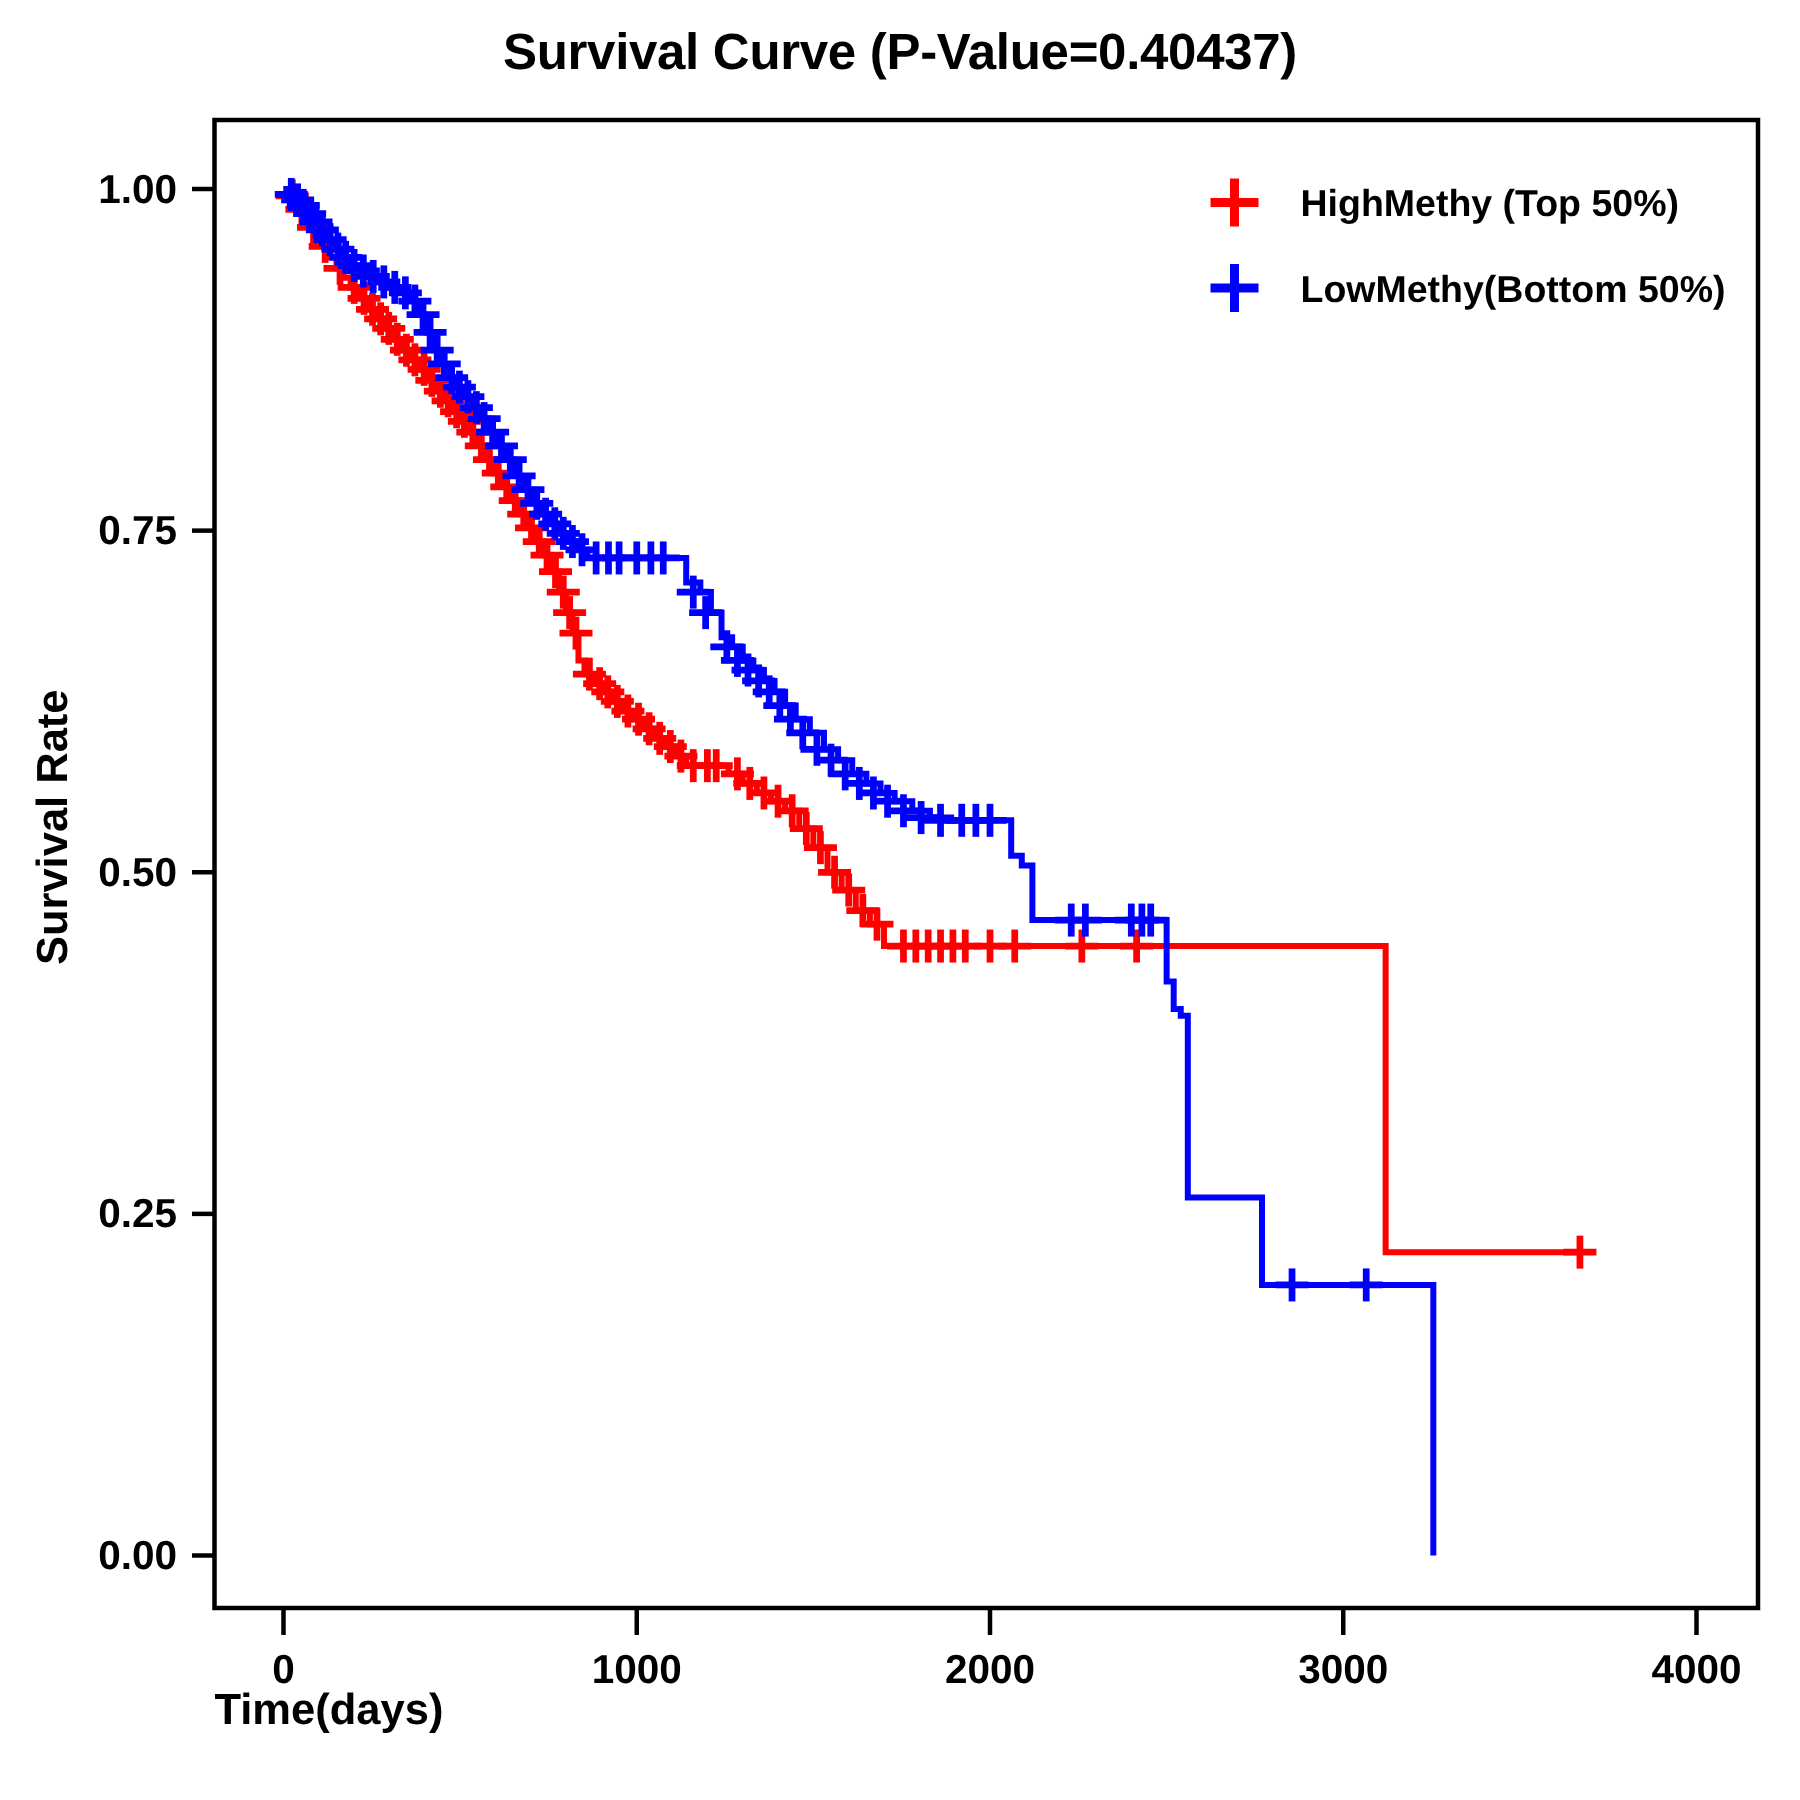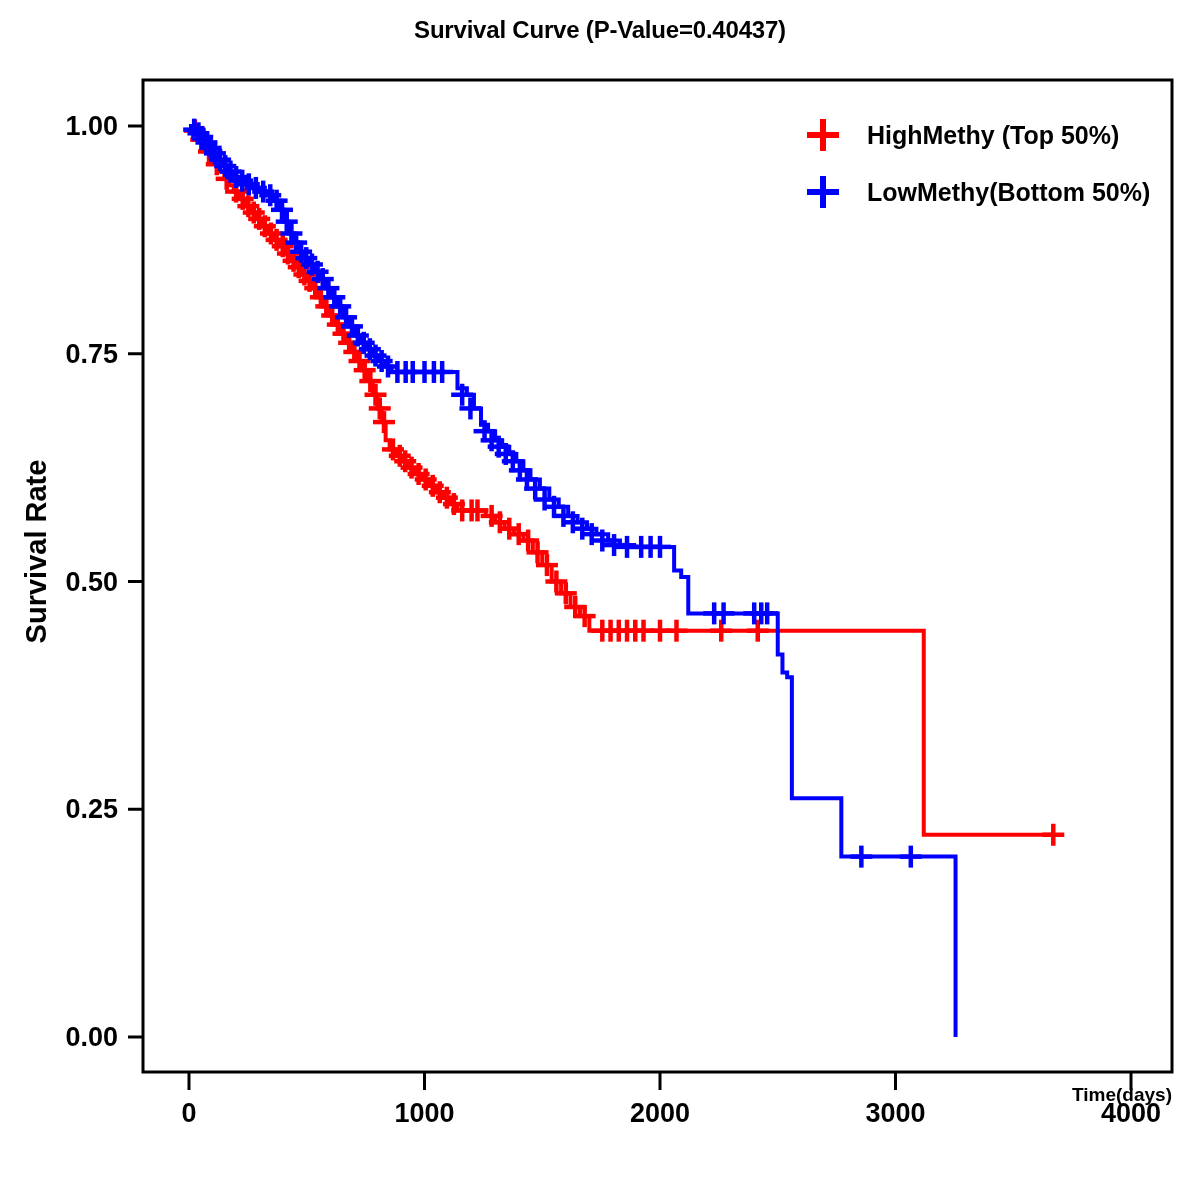--- a/index.html
+++ b/index.html
@@ -17,44 +17,44 @@
     position: relative;
     width: 1200px;
     height: 1200px;
   }
   #chart-title {
     position: absolute;
     left: 0;
     top: 16px;
     width: 1200px;
     text-align: center;
-    font-size: 24px;
+    font-size: 34px;
     font-weight: bold;
     color: #000000;
     letter-spacing: -0.2px;
   }
   #ylabel {
     position: absolute;
     left: -64px;
     top: 535px;
     width: 200px;
     text-align: center;
     transform: rotate(-90deg);
     transform-origin: center center;
     font-size: 29px;
     font-weight: bold;
     color: #000000;
   }
   #xlabel {
     position: absolute;
     left: 143px;
-    top: 1084px;
+    top: 1124px;
     width: 1029px;
-    text-align: right;
-    font-size: 19px;
+    text-align: left;
+    font-size: 29px;
     font-weight: bold;
     color: #000000;
   }
   svg.plot {
     position: absolute;
     left: 0;
     top: 0;
   }
   .tick-text {
     font-family: "Liberation Sans", sans-serif;

